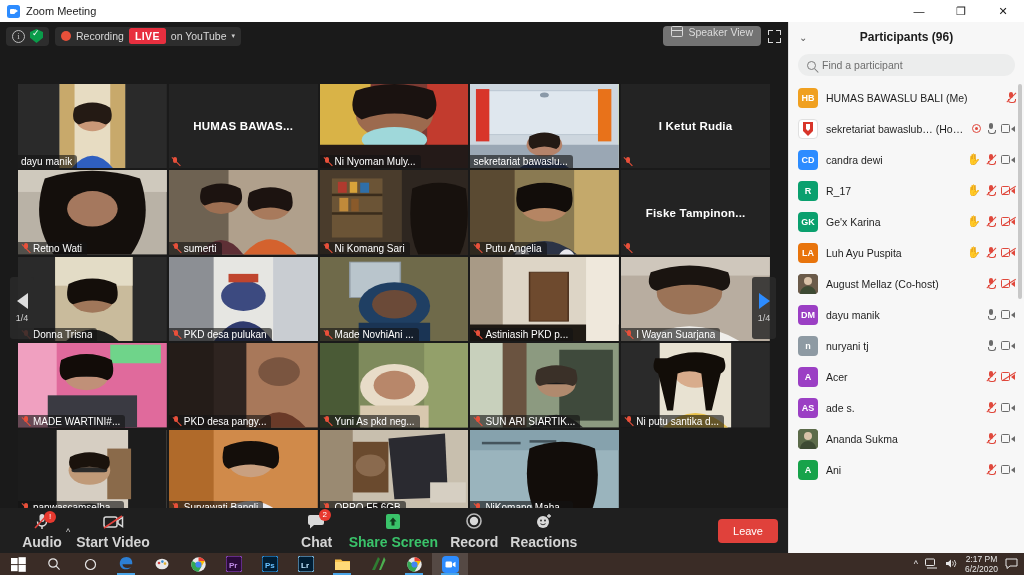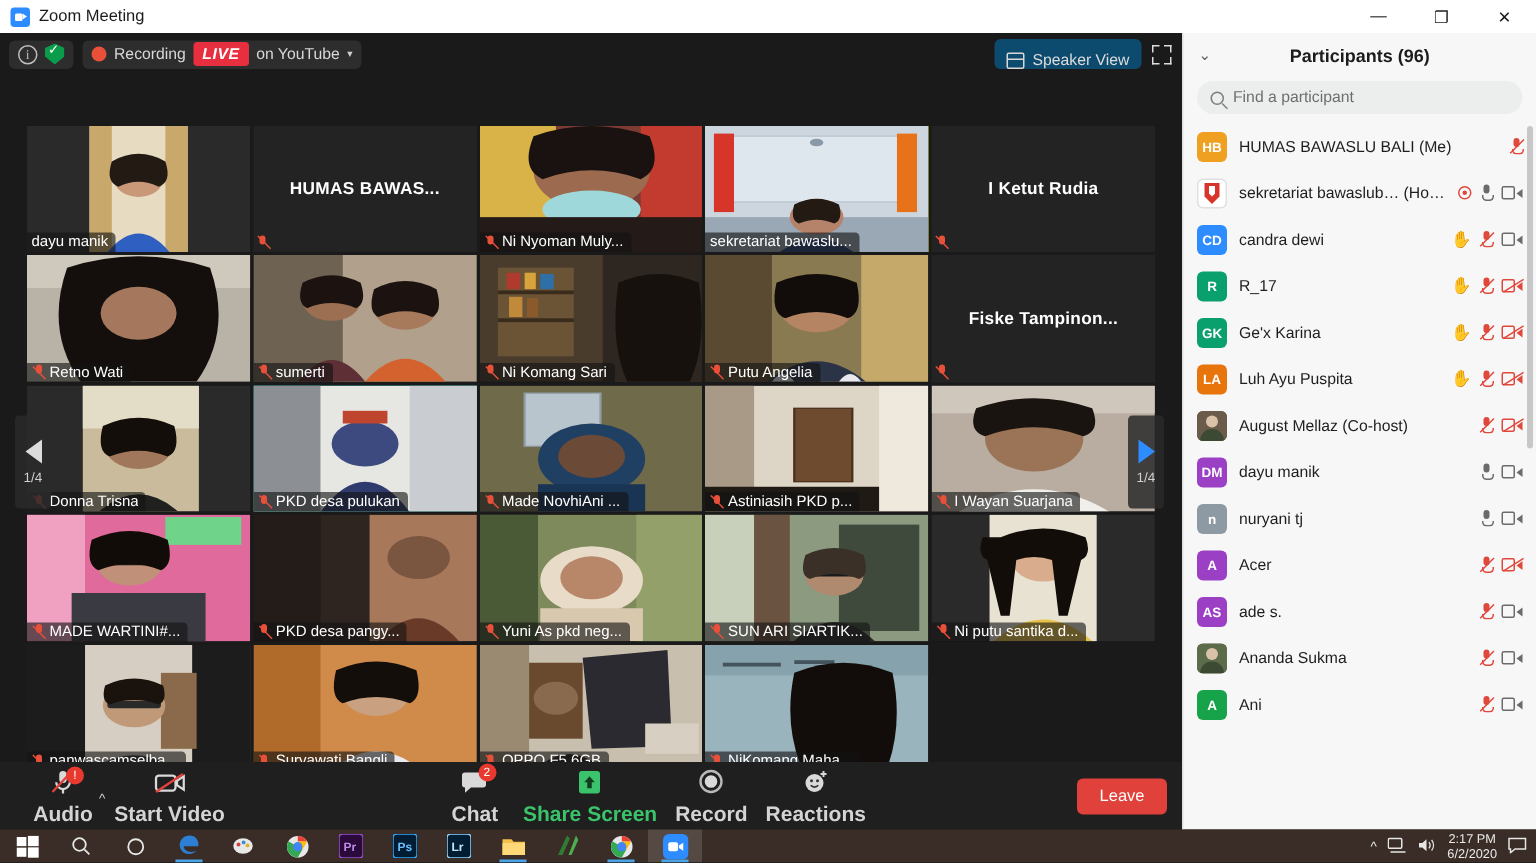--- a/index.html
+++ b/index.html
@@ -31,26 +31,26 @@
   .pill { display:flex; align-items:center; background:#2d2d2d; border-radius:4px;
     height:19px; padding:0 6px; margin-left:6px; gap:5px; }
   .ico-info { width:13px; height:13px; border:1.3px solid #bdbdbd; border-radius:50%;
     color:#bdbdbd; font-size:9px; line-height:11px; text-align:center; font-family:"Liberation Serif",serif; }
   .ico-shield { width:13px; height:14px; background:#0a9c4a;
     clip-path:polygon(50% 0,100% 22%,100% 62%,50% 100%,0 62%,0 22%); position:relative; }
   .ico-shield:after { content:"✓"; position:absolute; left:2px; top:-1px; color:#fff; font-size:9px; }
   .rec-dot { width:10px; height:10px; border-radius:50%; background:#e8503a; }
   .rec-txt { color:#d8d8d8; font-size:10.5px; }
   .live-badge { background:#e82f3f; color:#fff; font-size:10.5px; font-weight:bold;
-    padding:2px 6px; border-radius:2.5px; letter-spacing:.4px;font-style:italic; }
+    padding:2px 6px; border-radius:2.5px; letter-spacing:.4px; }
   .yt-txt { color:#d8d8d8; font-size:10.5px; }
   .caret { color:#cfcfcf; font-size:7px; }
 
   .view-ctl { margin-left:auto; display:flex; align-items:center; gap:7px; margin-right:7px; }
-  .view-pill { display:flex; align-items:flex-end; gap:5px; background:#0c4a6e; border-radius:4px;
+  .view-pill { display:flex; align-items:flex-start; gap:5px; background:#737373; border-radius:4px;
     height:20px; padding:0 8px; }
   .ico-grid { width:12px; height:11px; border:1.2px solid #d8d8d8; border-radius:1.5px;
     position:relative; }
   .ico-grid:after { content:""; position:absolute; left:0; top:2.5px; right:0; height:1.2px; background:#d8d8d8; }
   .view-txt { color:#dcdcdc; font-size:10.5px; }
   .ico-full { width:13px; height:13px; position:relative; }
   .ico-full i { position:absolute; width:5px; height:5px; }
   .ico-full i:nth-child(1){ left:0; top:0; border-left:1.6px solid #dcdcdc; border-top:1.6px solid #dcdcdc; }
   .ico-full i:nth-child(2){ right:0; top:0; border-right:1.6px solid #dcdcdc; border-top:1.6px solid #dcdcdc; }
   .ico-full i:nth-child(3){ left:0; bottom:0; border-left:1.6px solid #dcdcdc; border-bottom:1.6px solid #dcdcdc; }

